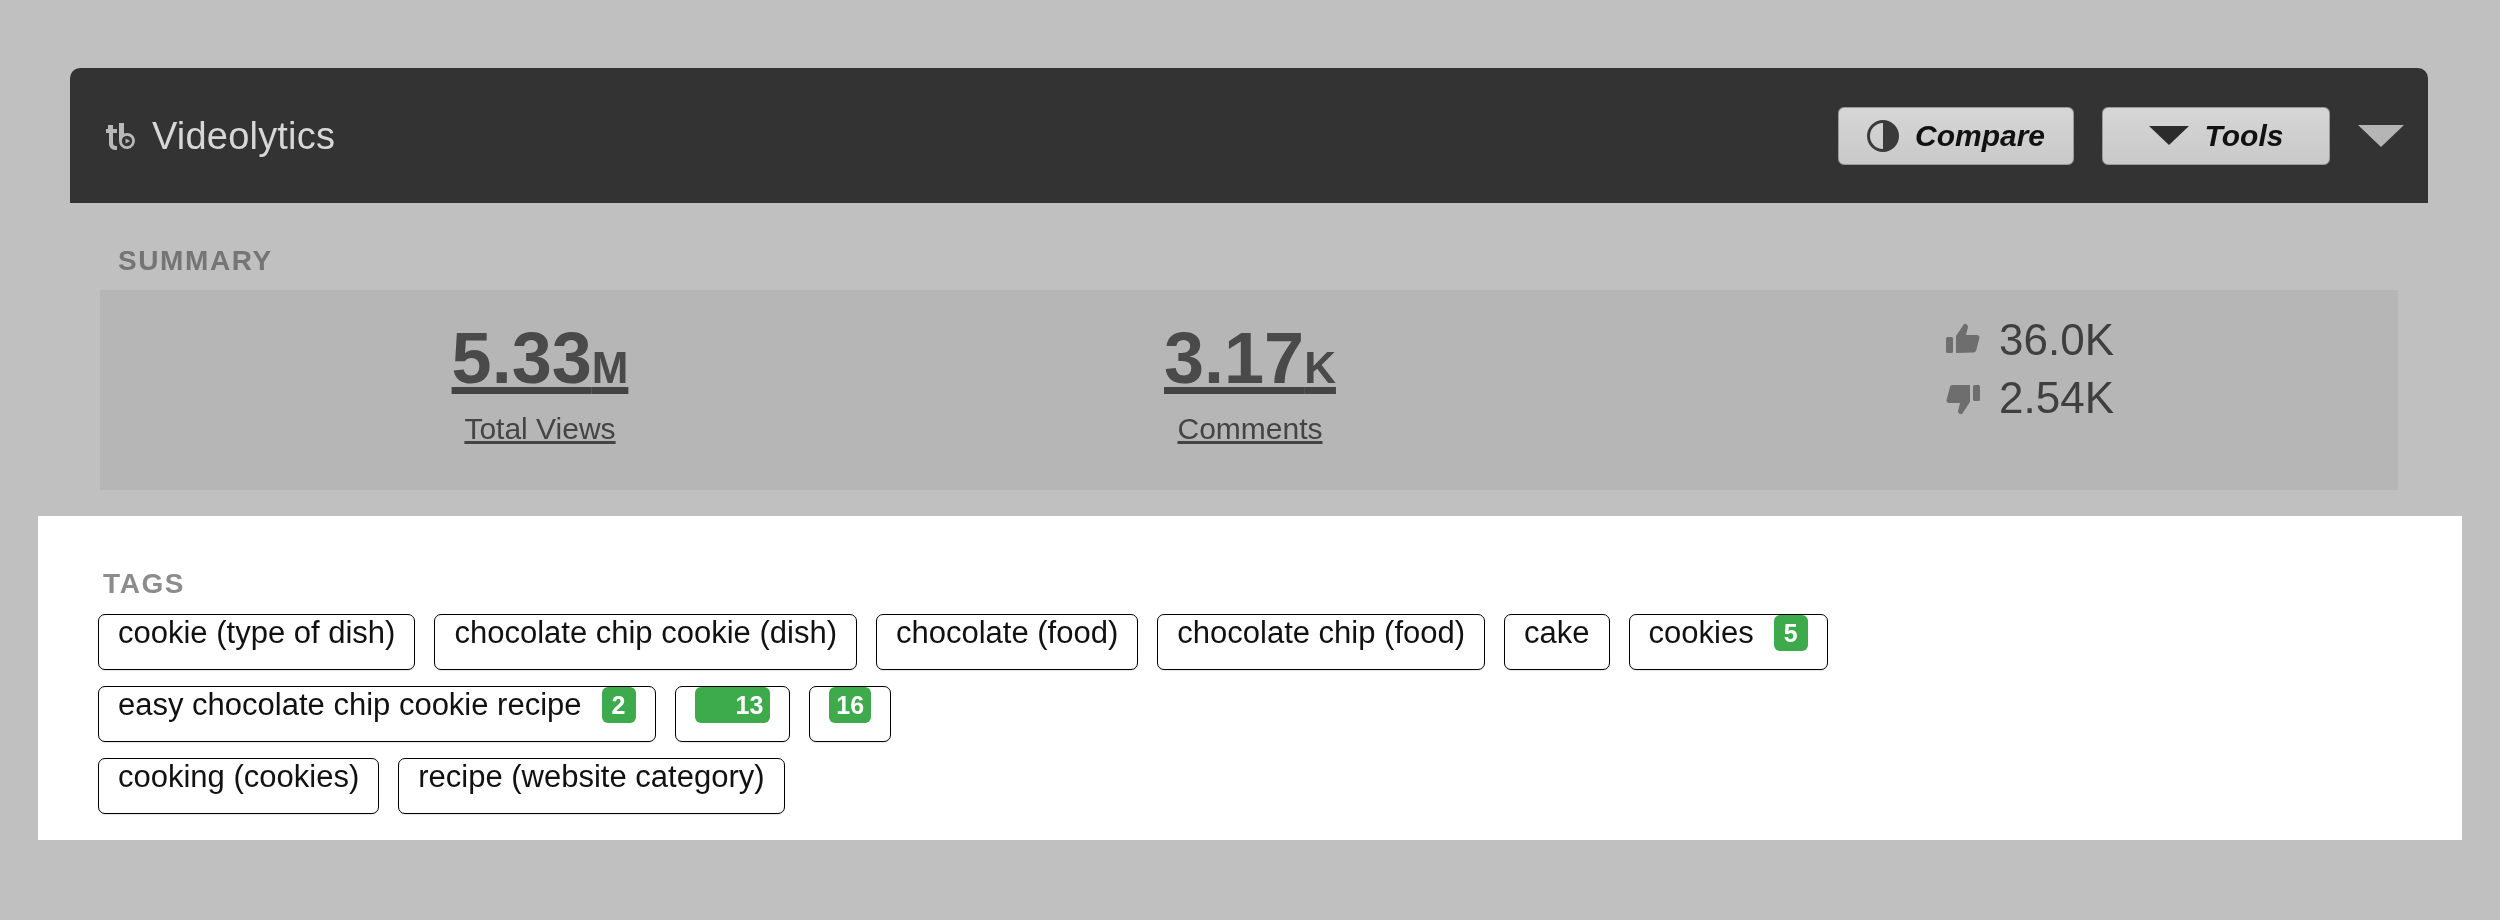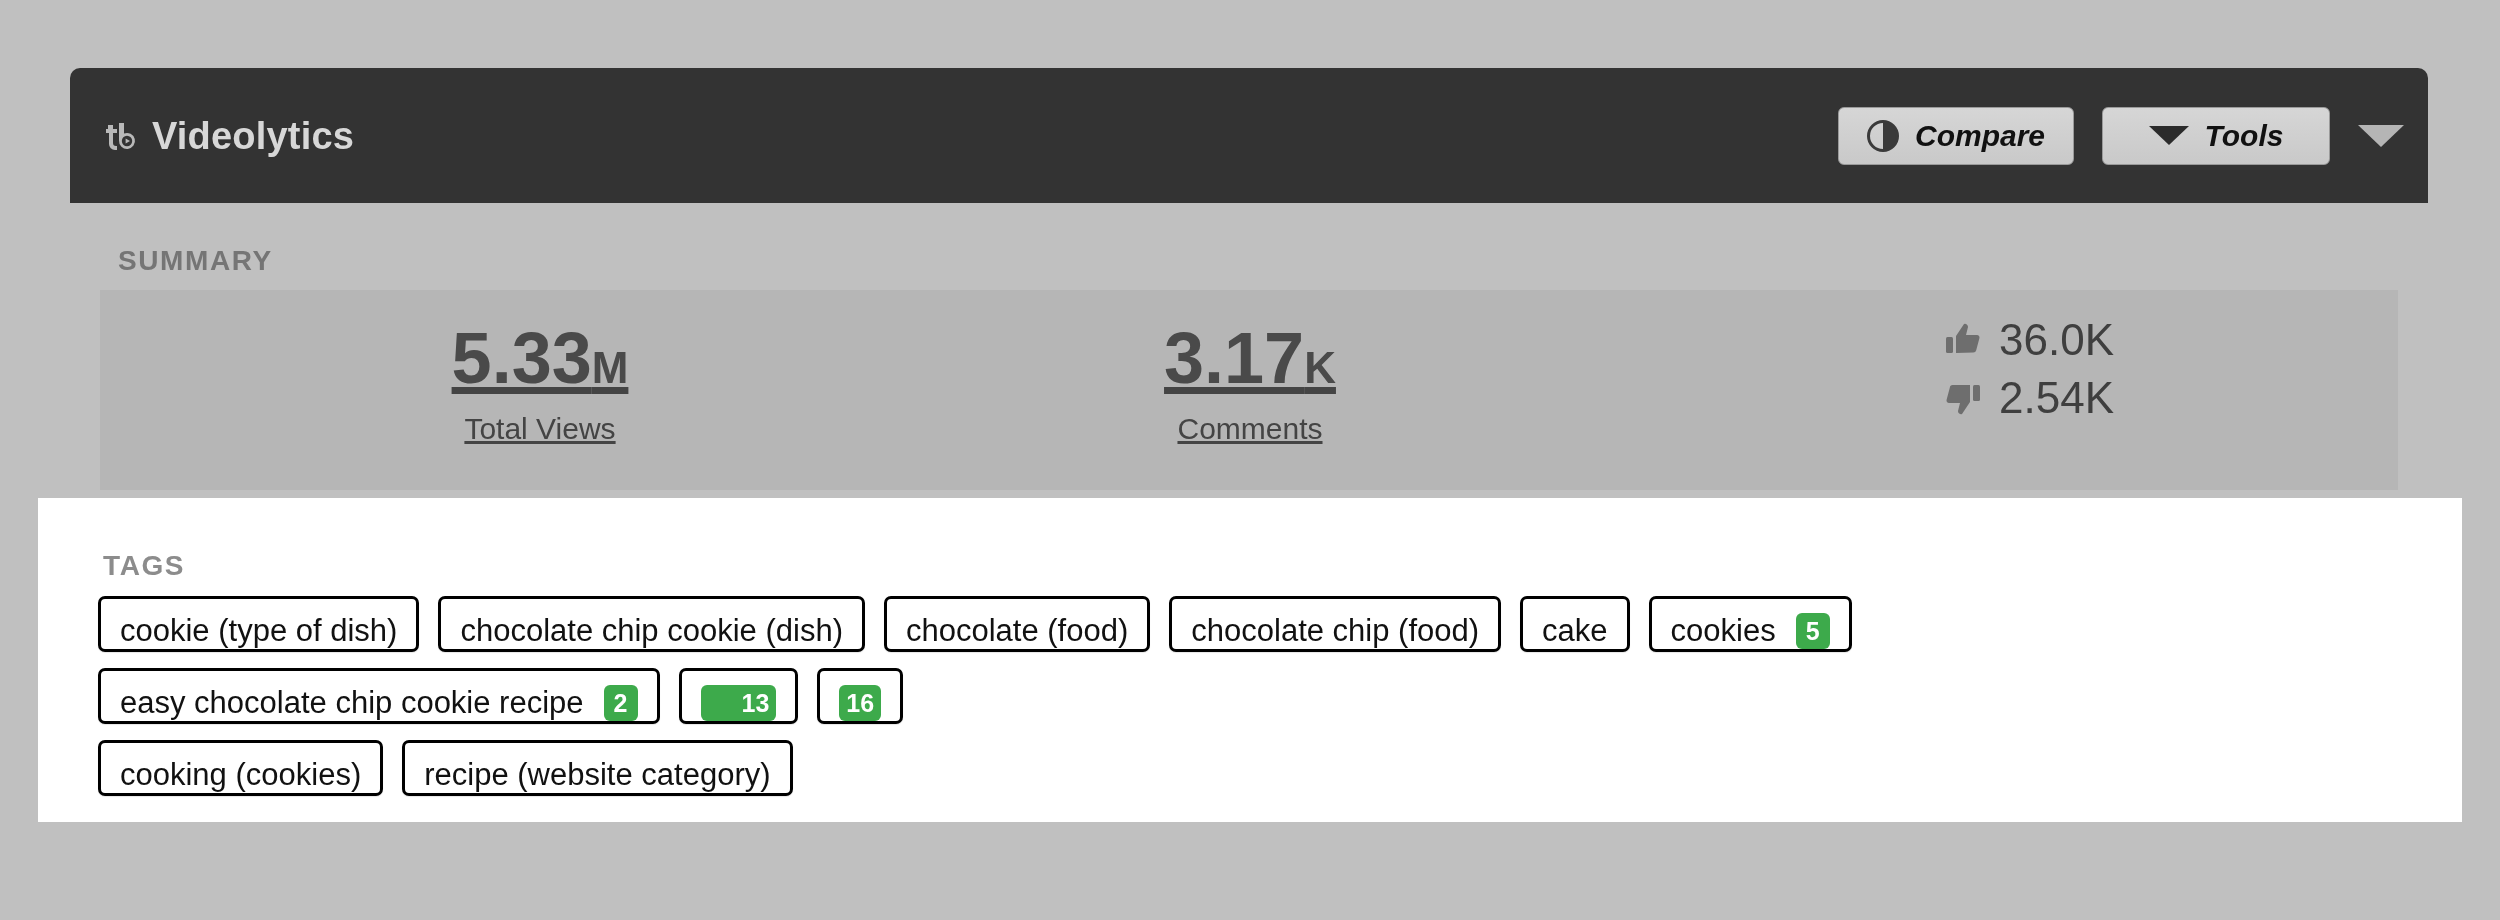--- a/index.html
+++ b/index.html
@@ -38,21 +38,21 @@
   }
   .brand-logo {
     width: 34px;
     height: 34px;
     position: relative;
     flex: 0 0 auto;
   }
   .brand-title {
     color: #d7d7d7;
     font-size: 38px;
-    font-weight: bold;
+    font-weight: normal;
     letter-spacing: 0.2px;
     line-height: 1;
   }
 
   .header-actions {
     position: absolute;
     right: 24px;
     top: 50%;
     transform: translateY(-50%);
     display: flex;
@@ -166,21 +166,21 @@
     color: #3f3f3f;
     line-height: 1;
     white-space: nowrap;
   }
   .thumb { width: 36px; height: 36px; flex: 0 0 auto; }
 
   
   .tags-panel {
     position: absolute;
     left: 38px;
-    top: 498px;
+    top: 516px;
     width: 2424px;
     height: 324px;
     background: #ffffff;
   }
   .tags-label {
     position: absolute;
     left: 65px;
     top: 52px;
     font-size: 28px;
     font-weight: bold;
@@ -194,26 +194,26 @@
     right: 40px;
   }
   .tag-row {
     display: flex;
     align-items: center;
     gap: 19px;
     margin-bottom: 16px;
   }
   .tag {
     display: inline-flex;
-    align-items: flex-end;
+    align-items: flex-start;
     gap: 20px;
     height: 56px;
     padding: 0 19px;
     background: #ffffff;
-    border: 3px solid #000000;
+    border: 1px solid #000000;
     border-radius: 7px;
     box-shadow: 0 1px 1px rgba(0,0,0,0.10);
     font-size: 31px;
     color: #111111;
     box-sizing: border-box;
     white-space: nowrap;
     cursor: pointer;
   }
   .tag-badge {
     display: inline-flex;

